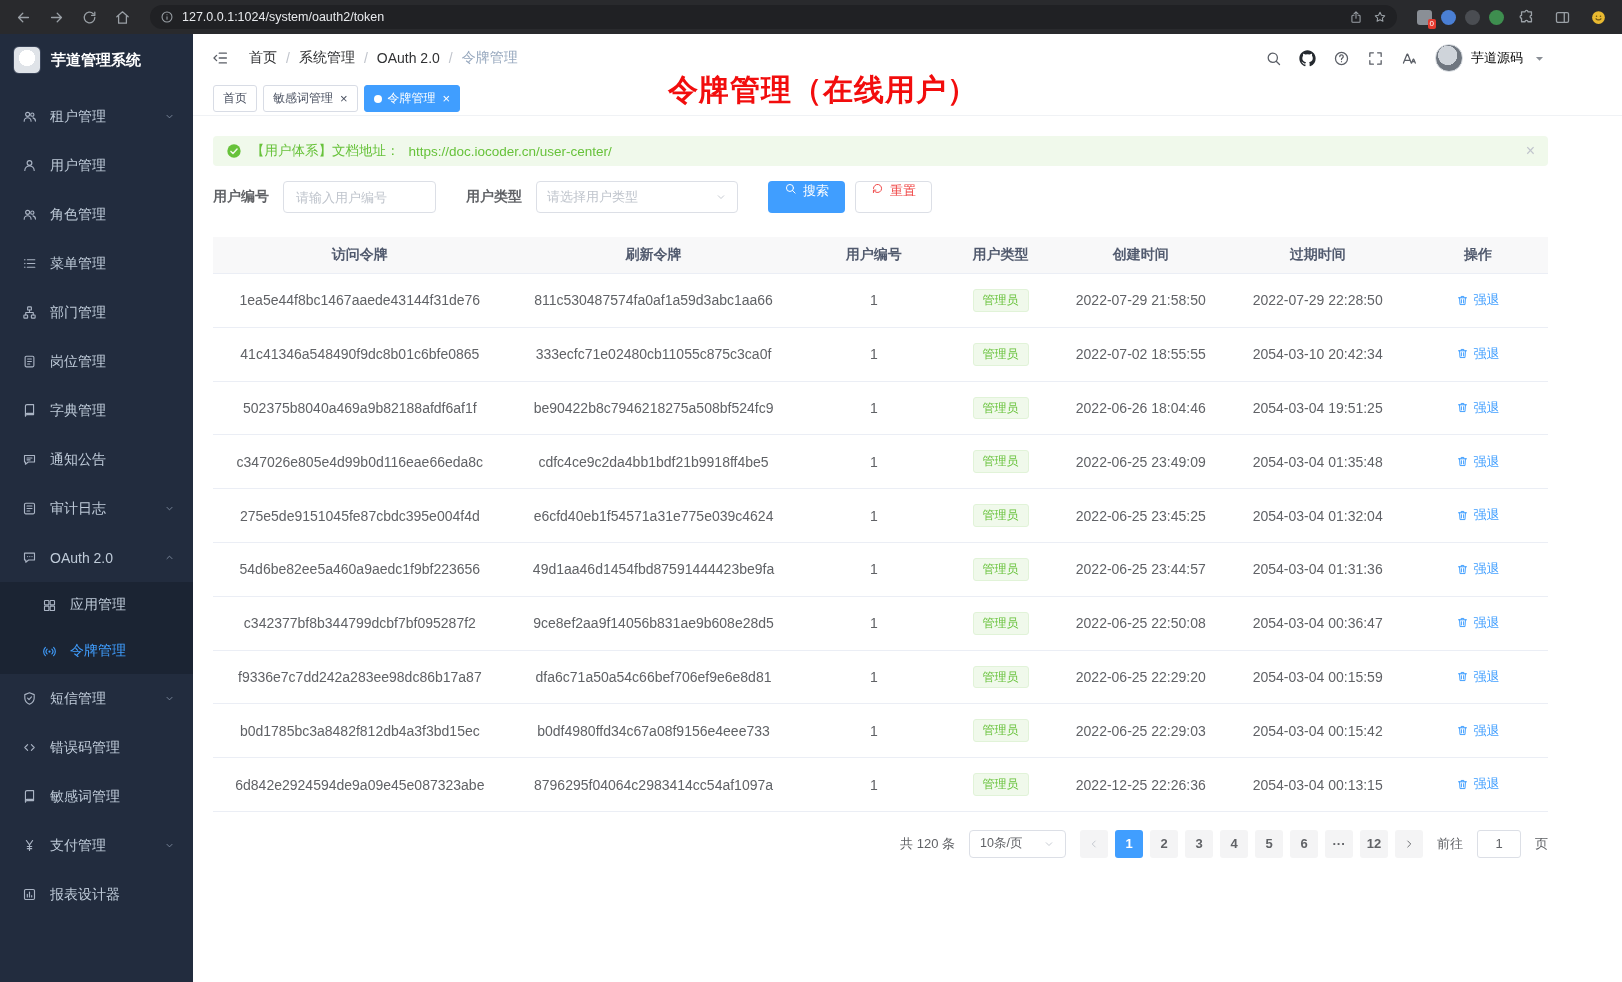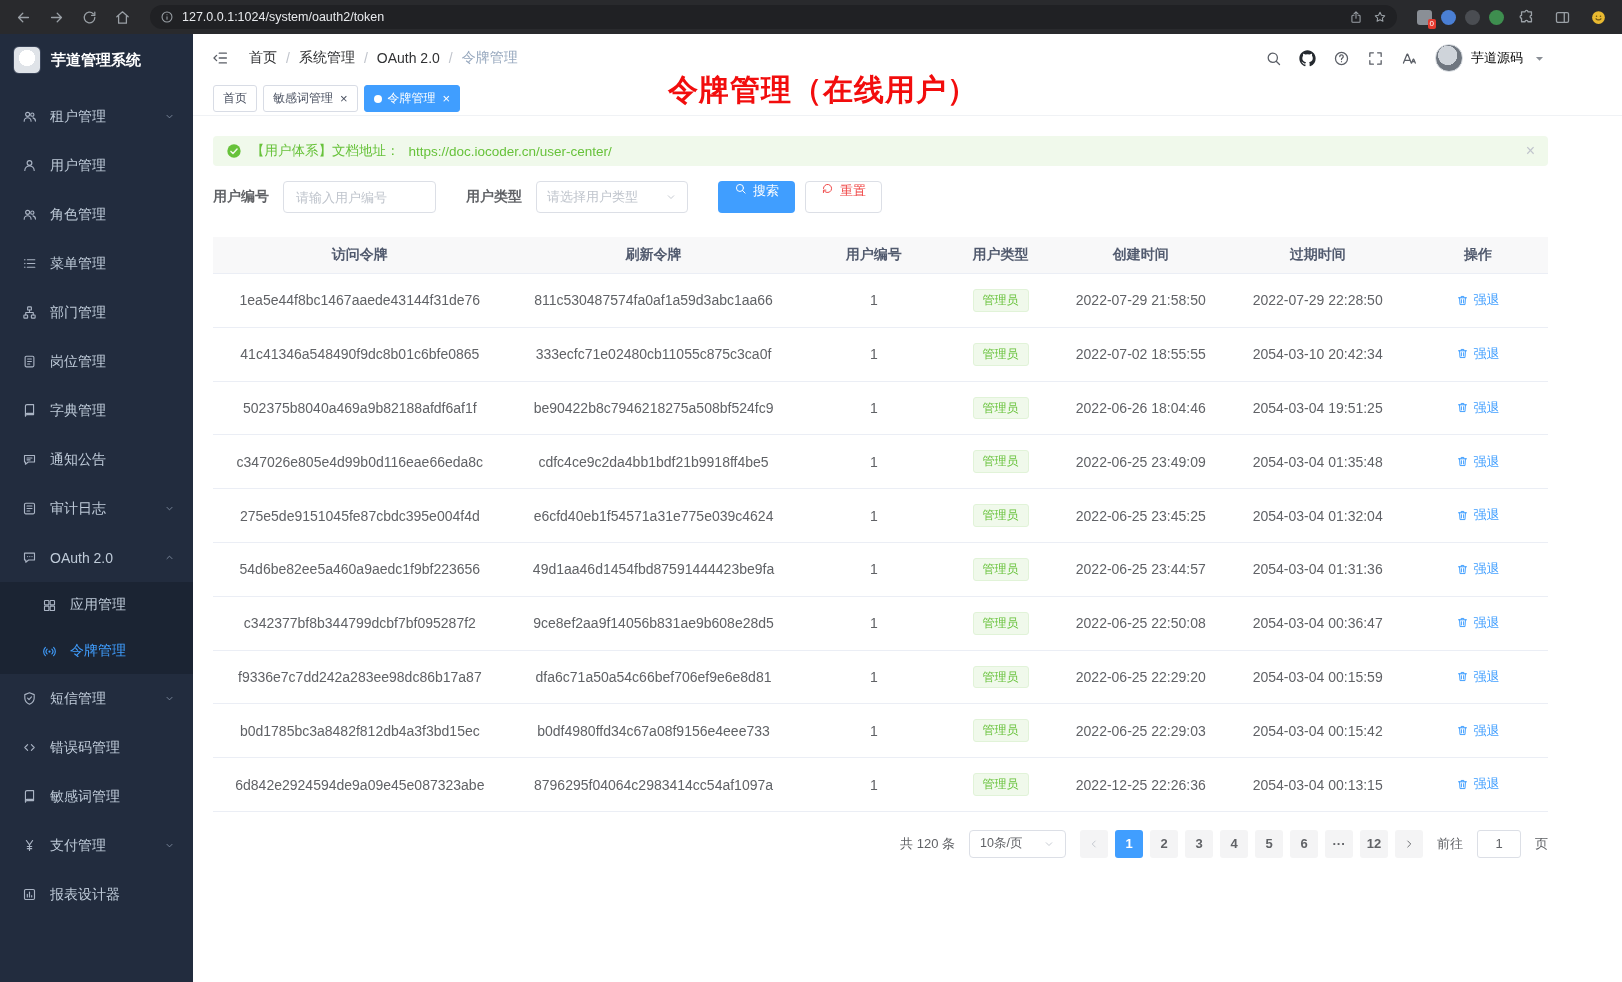--- a/index.html
+++ b/index.html
@@ -66,21 +66,21 @@
   .alert{margin-top:20px;height:30px;background:#f0f9eb;border-radius:4px;display:flex;align-items:center;gap:9px;padding:0 13px;color:#67c23a;font-size:13.5px}
   .alert .icon{width:16px;height:16px}
   .alert-link{color:#67c23a;text-decoration:none;cursor:pointer}
   .alert-close{margin-left:auto;color:#c0c4cc;font-size:16px;cursor:pointer}
 
   .filter-row{margin-top:15px;display:flex;align-items:center}
   .f-label{font-weight:700;font-size:14px;color:#606266;margin-right:14px;white-space:nowrap}
   .f-input{width:153px;height:32px;border:1px solid #dcdfe6;border-radius:4px;padding:0 12px;font-size:13px;color:#606266;outline:none;font-family:inherit}
   .f-input::placeholder{color:#bfc4cc}
   .f-gap{width:30px;flex:none}
-  .f-select{width:152px;height:32px;border:1px solid #dcdfe6;border-radius:4px;display:flex;align-items:center;justify-content:space-between;padding:0 10px;font-size:13px;color:#bfc4cc;cursor:pointer;background:#fff}
+  .f-select{width:202px;height:32px;border:1px solid #dcdfe6;border-radius:4px;display:flex;align-items:center;justify-content:space-between;padding:0 10px;font-size:13px;color:#bfc4cc;cursor:pointer;background:#fff}
   .f-select .icon{width:12px;height:12px;color:#c0c4cc}
   .btn{height:32px;border-radius:4px;border:1px solid transparent;display:inline-flex;gap:6px;padding:0 15px;font-size:13px;cursor:pointer;font-family:Liberation Serif, serif;white-space:nowrap}
   .btn .icon{width:13px;height:13px}
   .btn.primary{background:#409eff;color:#fff;margin-left:30px}
   .btn.plain{background:#fff;border-color:#dcdfe6;color:#ef4444;margin-left:10px}
 
   .data-table{width:100%;border-collapse:collapse;margin-top:24px;font-size:14px;table-layout:fixed}
   .data-table th{background:#f8f8f9;color:#515a6e;font-weight:700;padding:9px 4px;border-bottom:1px solid #ebeef5;text-align:center;white-space:nowrap}
   .data-table td{padding:15px 4px;border-bottom:1px solid #ebeef5;text-align:center;color:#606266;white-space:nowrap;overflow:hidden;text-overflow:ellipsis}
   .data-table col.c1,.data-table col.c2{width:22%}

